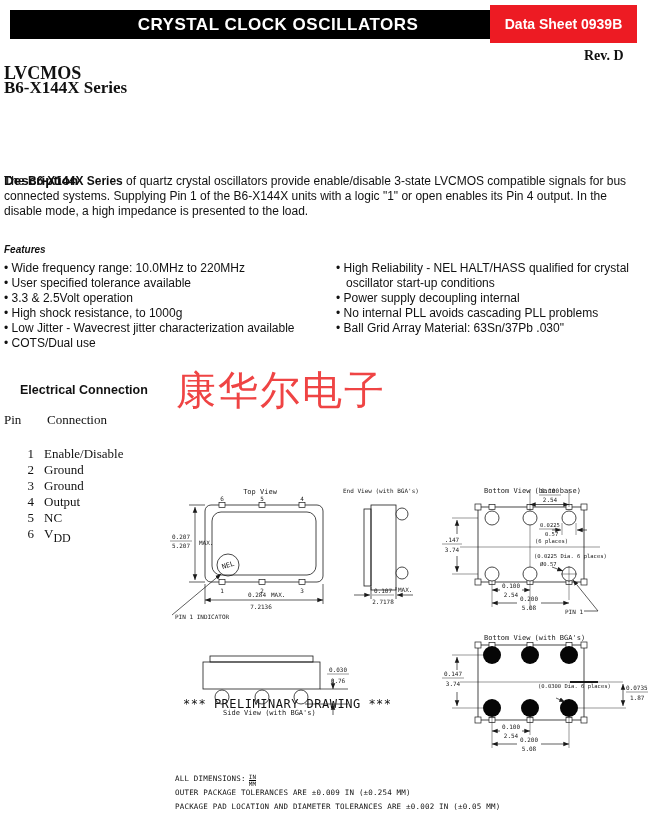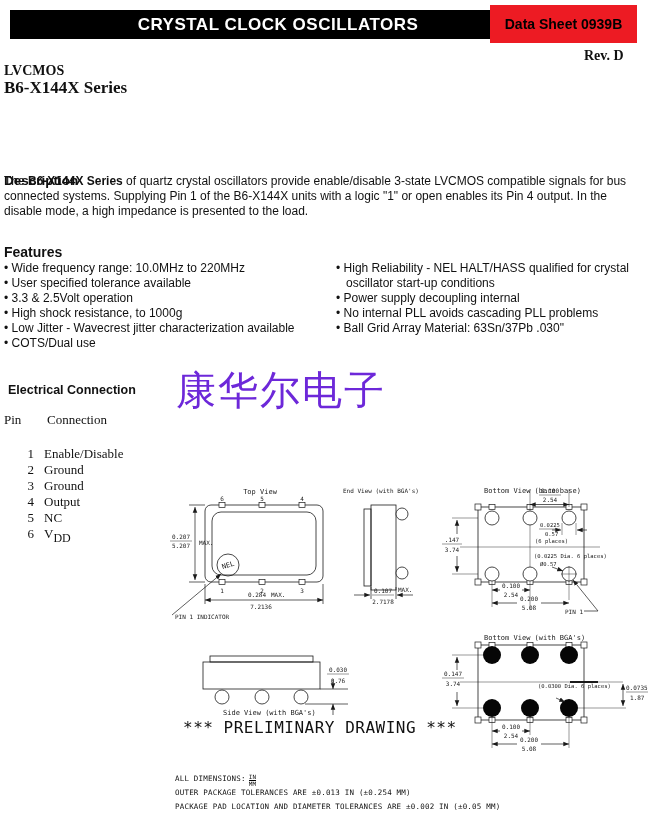--- a/index.html
+++ b/index.html
@@ -2,50 +2,50 @@
 <html><head>
 <meta charset="utf-8">
 <style>
   * { margin:0; padding:0; box-sizing:border-box; }
   html,body { background:#fff; }
   body { width:649px; height:820px; font-family:"Liberation Sans",sans-serif; color:#111; }
   .page { position:relative; width:649px; height:820px; background:#fff; overflow:hidden; }
 
   
   .watermark { position:absolute; left:176px; top:370px; font-size:40px; line-height:1;
-    letter-spacing:2px; color:#6d28d9; font-family:"DejaVu Sans",sans-serif; }
+    letter-spacing:2px; color:#ef4444; font-family:"DejaVu Sans",sans-serif; }
 
   
   .titlebar { position:absolute; left:10px; top:10px; width:536px; height:29px; background:#000;
     color:#fff; display:flex; align-items:center; justify-content:center;
     font-weight:bold; font-size:17px; letter-spacing:0.5px; }
   .badge { position:absolute; left:490px; top:5px; width:147px; height:38px; background:#ed1b23;
-    color:#000000; display:flex; align-items:center; justify-content:center;
+    color:#ffffff; display:flex; align-items:center; justify-content:center;
     font-weight:bold; font-size:14px;text-align:center; }
   .rev { position:absolute; left:584px; top:48px; font-family:"Liberation Serif",serif;
     font-weight:bold; font-size:14px; }
   .family { position:absolute; left:4px; top:63px; font-family:"Liberation Serif",serif;
-    font-weight:bold; font-size:14px; }
+    font-weight:bold; font-size:18px; }
   .series { position:absolute; left:4px; top:78px; font-family:"Liberation Serif",serif;
     font-weight:bold; font-size:17px; }
 
   
   .desc-heading { position:absolute; left:4px; top:173px; font-size:13.5px; font-weight:bold; }
   .desc-body { position:absolute; left:4px; top:174px; width:634px; font-size:12px; line-height:15px; }
 
   
-  .feat-heading { position:absolute; left:4px; top:244px; font-size:14px; font-weight:bold; }
+  .feat-heading { position:absolute; left:4px; top:244px; font-size:10px; font-weight:bold;font-style:italic; }
   .feat-col { position:absolute; top:261px; }
   .feat-left { left:4px; width:312px; }
   .feat-right { left:336px; width:322px; }
   .feat-item { font-size:12px; line-height:15px; padding-left:10px; text-indent:-10px; }
   .feat-item::before { content:"• "; }
 
   
-  .elec-heading { position:absolute; left:8px; top:383px; font-size:12.5px; font-weight:bold; }
+  .elec-heading { position:absolute; left:20px; top:383px; font-size:12.5px; font-weight:bold; }
   .pin-table { position:absolute; left:4px; top:412px; font-family:"Liberation Serif",serif; font-size:13px; }
   .pin-head { display:flex; }
   .ph-pin { width:43px; }
   .pin-rows { margin-top:18px; }
   .pin-row { display:flex; line-height:16px; }
   .pn { width:30px; text-align:right; }
   .pc { margin-left:10px; }
   .pc sub { font-size:12px; }
 
   
@@ -53,22 +53,22 @@
   svg.draw text { font-family:"DejaVu Sans Mono",monospace; fill:#1a1a1a; }
   .t7 { font-size:7px; } .t6 { font-size:6px; } .t55 { font-size:5.5px; }
   .ln { stroke:#1a1a1a; stroke-width:0.7; fill:none; }
   .thin { stroke:#1a1a1a; stroke-width:0.45; fill:none; }
   .o { stroke:#1a1a1a; stroke-width:0.8; fill:none; }
   .pad { fill:#fff; stroke:#1a1a1a; stroke-width:0.8; }
   .ball { fill:#060606; }
   .notch { fill:#fff; stroke:#1a1a1a; stroke-width:0.7; }
   .bold-seg { stroke:#1a1a1a; stroke-width:2; }
 
-  .preliminary { position:absolute; left:183px; top:718px; font-family:"DejaVu Sans Mono",monospace;
-    font-size:16px; letter-spacing:0.5px; }
+  .preliminary { position:absolute; left:183px; top:697px; font-family:"DejaVu Sans Mono",monospace;
+    font-size:12px; letter-spacing:0.5px; }
 
   .notes { position:absolute; left:175px; top:774px; font-family:"DejaVu Sans Mono",monospace;
     font-size:7.5px; letter-spacing:0.2px; }
   .note-line { height:14px; display:flex; align-items:flex-start; }
   .unit-frac { display:inline-flex; flex-direction:column; font-size:6px; line-height:6px;
     margin-left:3px; text-align:center; }
   .unit-frac .ut { border-bottom:0.6px solid #000; }
 </style>
 </head>
 <body>
@@ -374,17 +374,17 @@
   <div class="preliminary">*** PRELIMINARY DRAWING ***</div>
 
   <div class="notes">
     <div class="note-line">
       <span>ALL DIMENSIONS:</span>
       <span class="unit-frac">
         <span class="ut">IN</span>
         <span class="ub">MM</span>
       </span>
     </div>
-    <div class="note-line">OUTER PACKAGE TOLERANCES ARE ±0.013 IN (±0.254 MM)</div>
+    <div class="note-line">OUTER PACKAGE TOLERANCES ARE ±0.009 IN (±0.254 MM)</div>
     <div class="note-line">PACKAGE PAD LOCATION AND DIAMETER TOLERANCES ARE ±0.002 IN (±0.05 MM)</div>
   </div>
 
 </div>
 
 </body></html>

